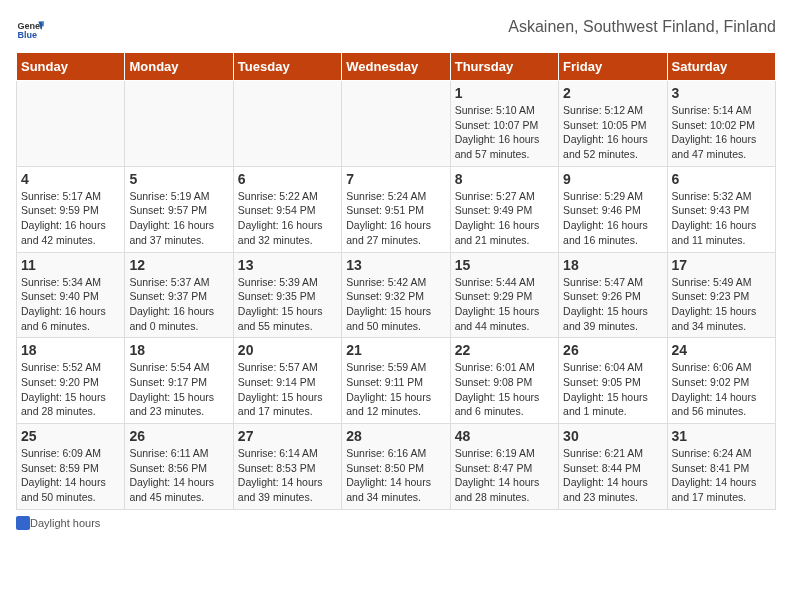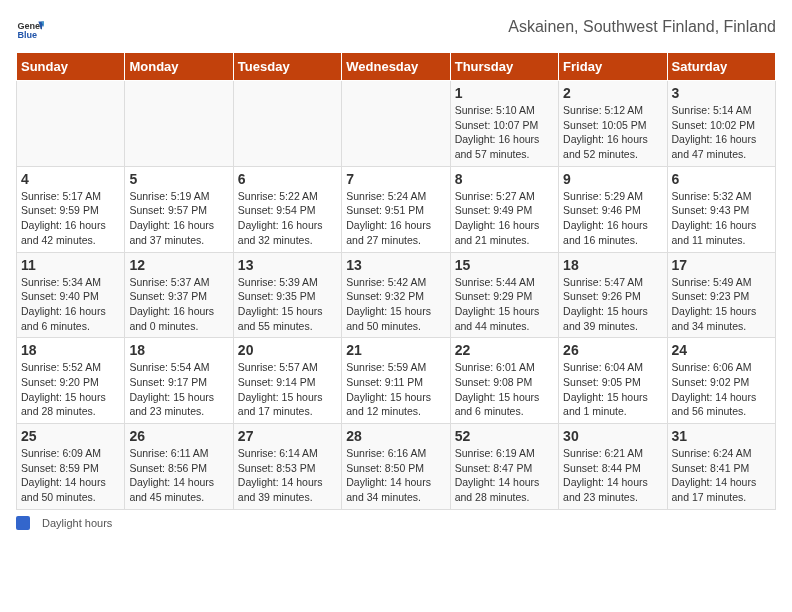--- a/index.html
+++ b/index.html
@@ -76,21 +76,21 @@
       font-size: 10.5px;
       color: #333;
       line-height: 1.4;
     }
     .footer-note {
       margin-top: 6px;
       font-size: 11px;
       color: #555;
       display: flex;
       align-items: center;
-      gap: 12px;
+      gap: 0;
     }
     .footer-dot {
       width: 14px;
       height: 14px;
       background: #3366cc;
       border-radius: 2px;
       display: inline-block;
     }
   </style>
 </head>
@@ -242,21 +242,21 @@
         </td>
         <td>
           <span class="day-number">27</span>
           <div class="day-info">Sunrise: 6:14 AM<br>Sunset: 8:53 PM<br>Daylight: 14 hours and 39 minutes.</div>
         </td>
         <td>
           <span class="day-number">28</span>
           <div class="day-info">Sunrise: 6:16 AM<br>Sunset: 8:50 PM<br>Daylight: 14 hours and 34 minutes.</div>
         </td>
         <td>
-          <span class="day-number">52</span>
+          <span class="day-number">48</span>
           <div class="day-info">Sunrise: 6:19 AM<br>Sunset: 8:47 PM<br>Daylight: 14 hours and 28 minutes.</div>
         </td>
         <td>
           <span class="day-number">30</span>
           <div class="day-info">Sunrise: 6:21 AM<br>Sunset: 8:44 PM<br>Daylight: 14 hours and 23 minutes.</div>
         </td>
         <td>
           <span class="day-number">31</span>
           <div class="day-info">Sunrise: 6:24 AM<br>Sunset: 8:41 PM<br>Daylight: 14 hours and 17 minutes.</div>
         </td>

